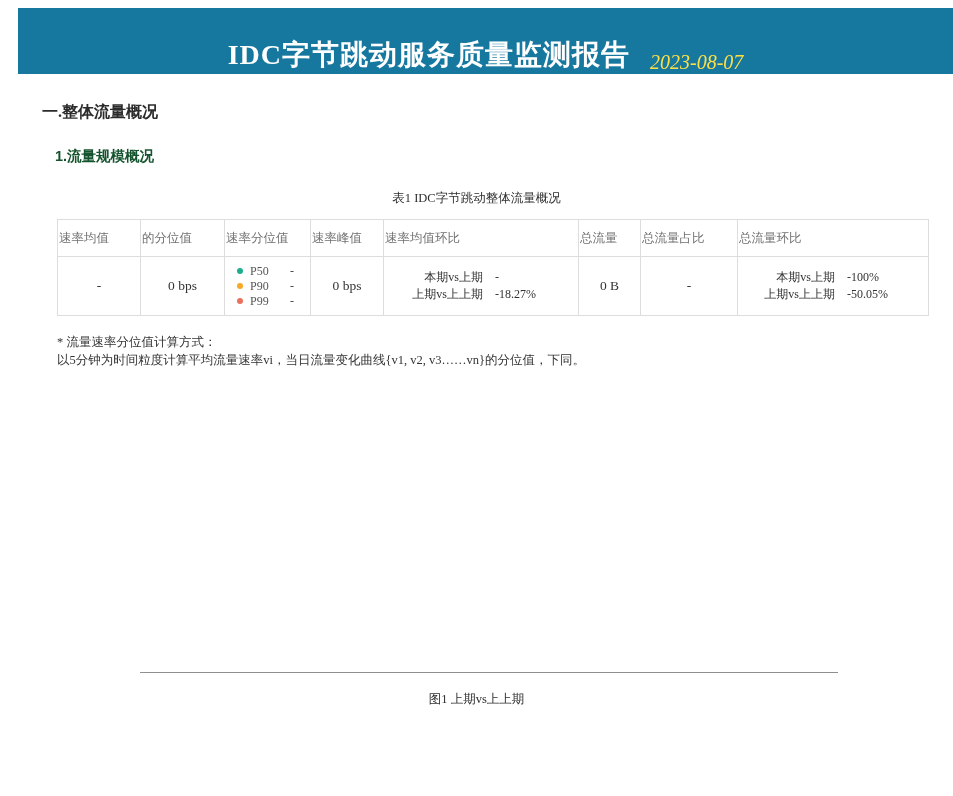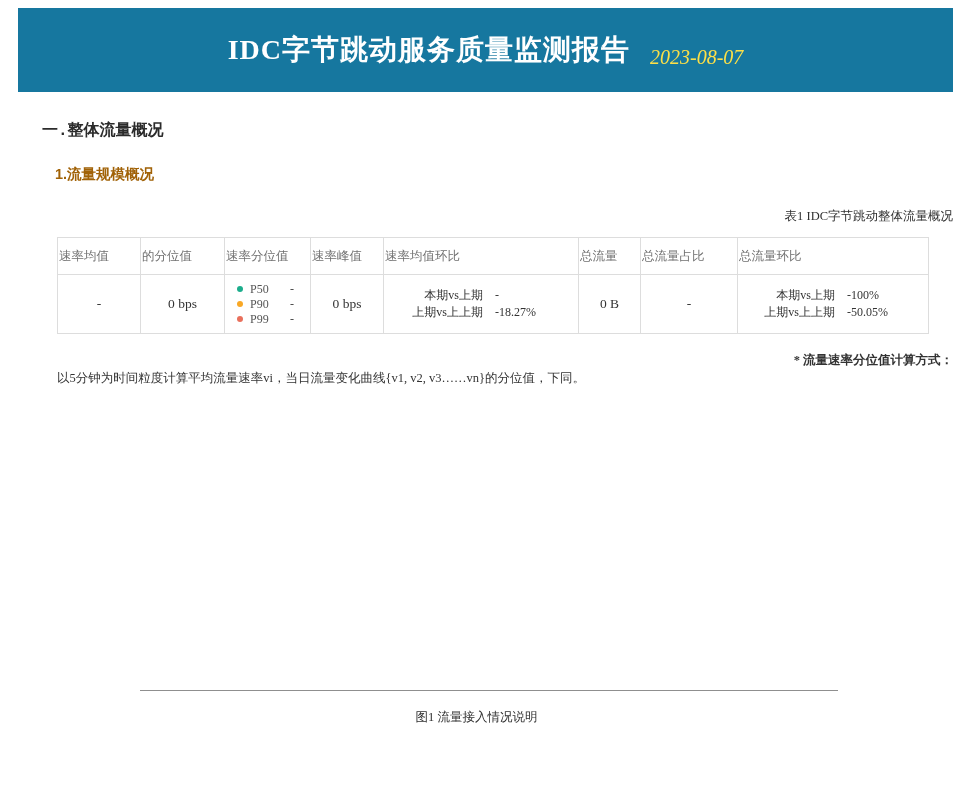--- a/index.html
+++ b/index.html
@@ -3,83 +3,83 @@
 <meta charset="utf-8">
 <style>
   html,body{margin:0;padding:0;background:#fff;}
   body{
     width:953px;height:796px;overflow:hidden;
     font-family:"Liberation Serif","DejaVu Serif",serif;
     color:#333;font-size:12.5px;
   }
   
   .banner{
-    margin:8px 0 0 18px;height:84px;
-    display:flex;align-items:center;justify-content:center;
+    margin:8px 0 0 18px;height:66px;
+    display:flex;align-items:flex-end;justify-content:center;
   }
   .banner-title{
     color:#fff;font-size:28px;font-weight:bold;letter-spacing:1px;
     font-family:"Liberation Serif","DejaVu Serif",serif;
   }
   .banner-date{
     color:#fde047;font-size:20px;font-style:italic;margin-left:20px;margin-top:14px;
   }
   
   .intro{margin:16px 0 0 18px;line-height:1.4;}
   .intro .lbl{font-weight:bold;}
   
   .h1{
     margin:28px 0 0 42px;font-size:16px;font-weight:bold;color:#2b2b2b;
-    font-family:Liberation Mono, monospace;
+    font-family:Liberation Serif, serif;
   }
   .h2{
     margin:24px 0 0 55px;font-size:14.5px;font-weight:bold;
     font-family:"Liberation Sans","DejaVu Sans",sans-serif;
   }
   
-  .caption{margin-top:24px;text-align:right;font-size:12.5px;color:#2f2f2f;}
+  .caption{margin-top:24px;text-align:center;font-size:12.5px;color:#2f2f2f;}
   
   table.t1{
     width:871px;margin:12px 0 0 57px;border-collapse:collapse;table-layout:fixed;
   }
   table.t1 th,table.t1 td{border:1px solid #ddd;}
   table.t1 th{
     height:34px;font-weight:normal;color:#707070;font-size:12.5px;
     font-family:"Liberation Sans","DejaVu Sans",sans-serif;text-align:left;
   }
   table.t1 td{height:50px;text-align:center;font-size:13.5px;color:#333;vertical-align:middle;}
   .pct-cell{padding:4px 0 4px 12px !important;text-align:left !important;}
   .pct-row{display:flex;align-items:center;line-height:15px;font-size:12px;color:#555;}
   .dot{width:6px;height:6px;border-radius:50%;display:inline-block;margin-right:7px;flex:none;}
   .pct-name{width:30px;text-align:left;}
   .pct-val{margin-left:10px;color:#444;}
   .ratio-line{display:flex;justify-content:center;line-height:17px;font-size:12px;color:#333;}
   .ratio-lbl{width:86px;text-align:right;}
   .ratio-val{width:70px;text-align:left;margin-left:12px;}
   
   .footnote{margin:18px 0 0 57px;line-height:1.4;font-size:12.5px;color:#333;}
-  .footnote .lbl{font-weight:bold;text-align:right;}
+  .footnote .lbl{font-weight:normal;}
   
   .chart-spacer{height:303px;}
   .axis-line{margin-left:140px;width:698px;border-top:1px solid #8f8f8f;height:0;}
   .fig-caption{margin-top:18px;text-align:center;font-size:12.5px;color:#2f2f2f;}
 </style>
 </head>
 <body>
 
 <div class="banner" style="background-color: rgb(22, 119, 159);">
   <span class="banner-title">IDC字节跳动服务质量监测报告</span>
   <span class="banner-date">2023-08-07</span>
 </div>
 
 <div class="intro">
 </div>
 
 <div class="h1">一.整体流量概况</div>
-<div class="h2" style="color: #a16207;">1.流量规模概况</div>
+<div class="h2" style="color: #14532d;">1.流量规模概况</div>
 
 <div class="caption">表1 IDC字节跳动整体流量概况</div>
 
 <table class="t1">
   <colgroup>
     <col style="width:83px">
       <col style="width:84px">
       <col style="width:86px">
       <col style="width:73px">
     <col style="width:195px">
@@ -147,13 +147,13 @@
   </tbody>
 </table>
 
 <div class="footnote">
   <div class="lbl">* 流量速率分位值计算方式：</div>
   <div>以5分钟为时间粒度计算平均流量速率vi，当日流量变化曲线{v1, v2, v3……vn}的分位值，下同。</div>
 </div>
 
 <div class="chart-spacer"></div>
 <div class="axis-line"></div>
-<div class="fig-caption">图1 流量接入情况说明</div>
+<div class="fig-caption">图1 上期vs上上期</div>
 
 </body></html>

